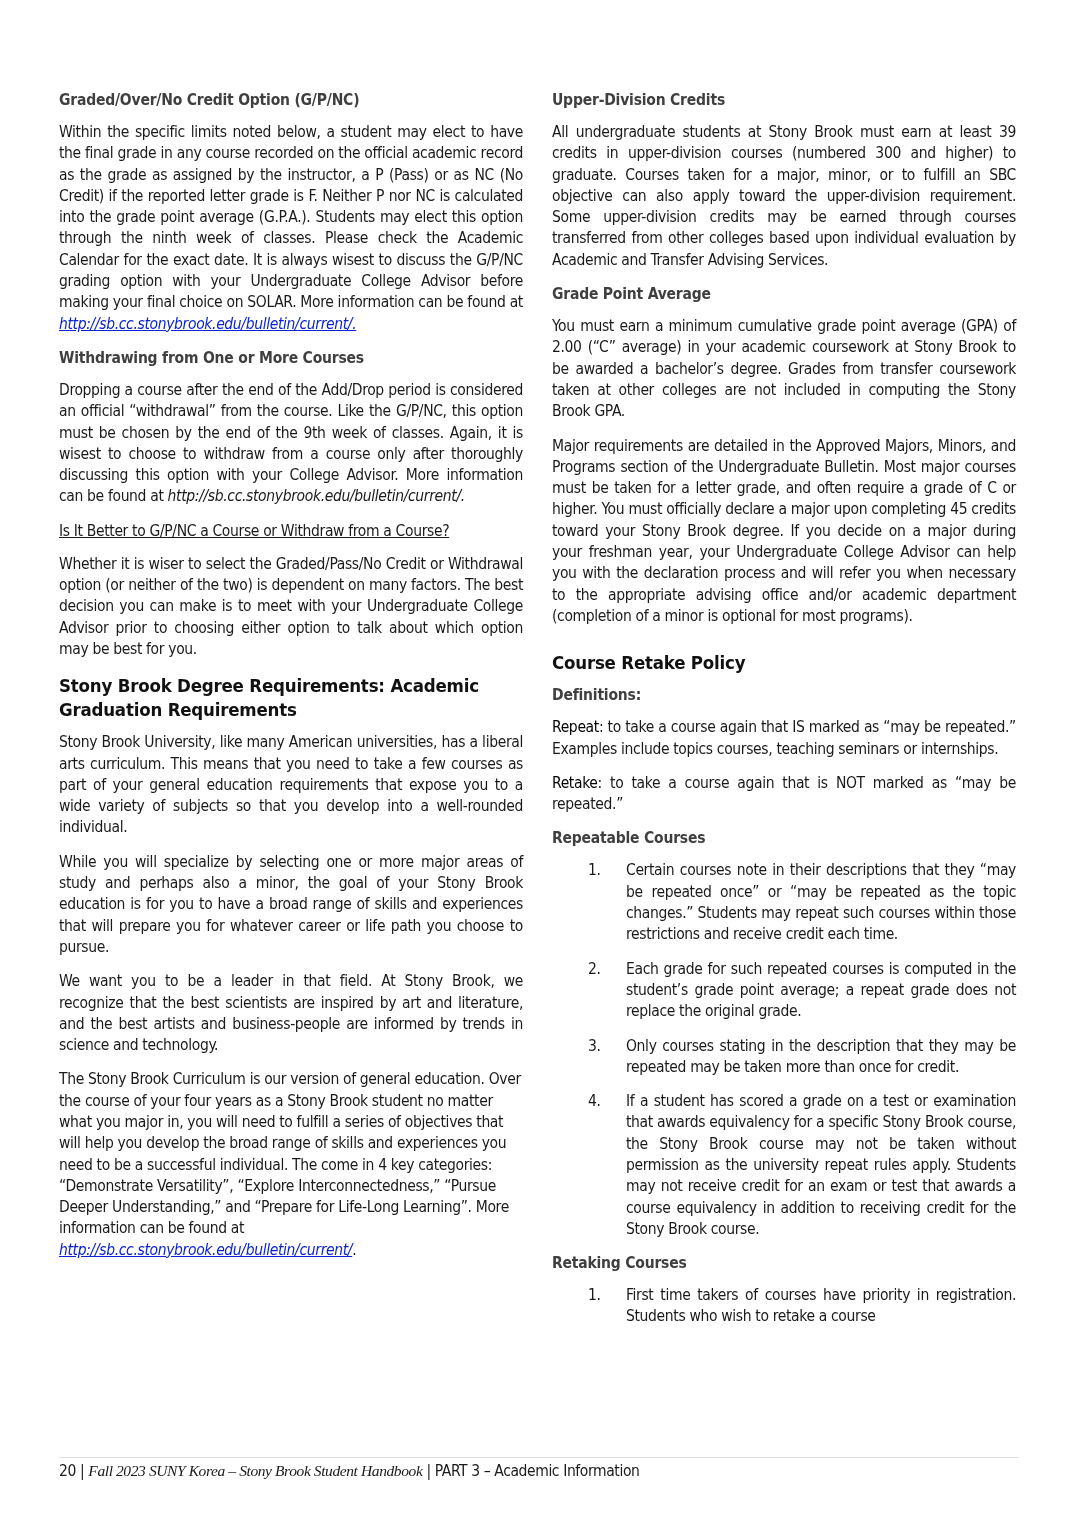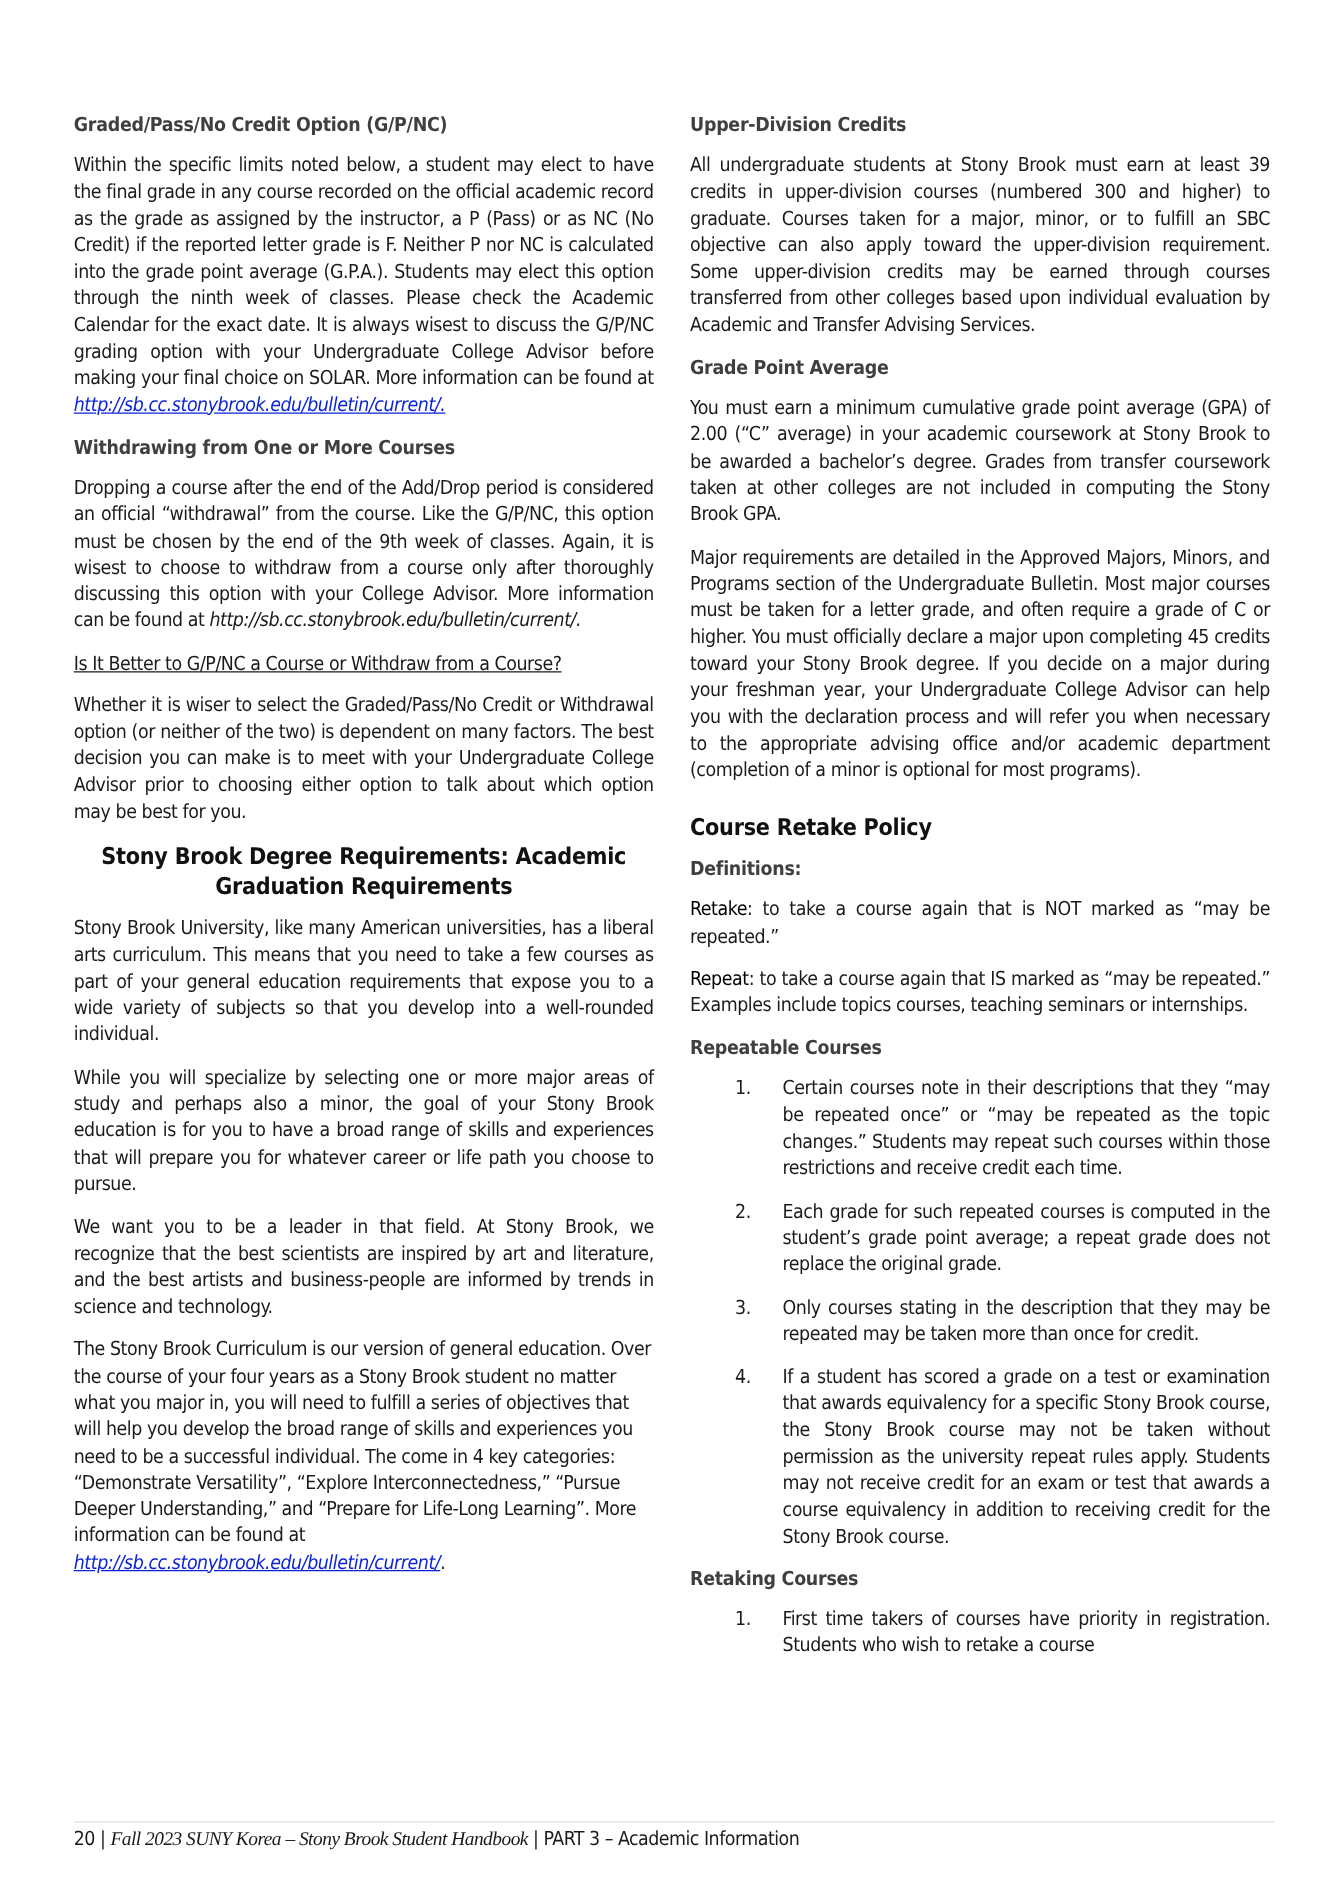--- a/index.html
+++ b/index.html
@@ -38,49 +38,49 @@
   .footer {
     position: absolute; left: 59px; top: 1461px; font-size: 15.5px; line-height: 20px;
     color: #1a1a1a; letter-spacing: -0.4px;
   }
   .footer .ital { font-style: italic; font-family: Liberation Serif, serif; }
 </style>
 </head>
 <body>
 
 <div class="col left">
-  <div class="sub">Graded/Pass/No Credit Option (G/P/NC)</div>
+  <div class="sub">Graded/Over/No Credit Option (G/P/NC)</div>
   <p><span>Within the specific limits noted below, a student may elect to have the final grade in any course recorded on the official academic record as the grade as assigned by the instructor, a P (Pass) or as NC (No Credit) if the reported letter grade is F. Neither P nor NC is calculated into the grade point average (G.P.A.). Students may elect this option through the ninth week of classes. Please check the Academic Calendar for the exact date. It is always wisest to discuss the G/P/NC grading option with your Undergraduate College Advisor before making your final choice on SOLAR. More information can be found at </span><a class="link">http://sb.cc.stonybrook.edu/bulletin/current/.</a></p>
 
   <div class="sub">Withdrawing from One or More Courses</div>
   <p><span>Dropping a course after the end of the Add/Drop period is considered an official “withdrawal” from the course. Like the G/P/NC, this option must be chosen by the end of the 9th week of classes. Again, it is wisest to choose to withdraw from a course only after thoroughly discussing this option with your College Advisor. More information can be found at </span><span class="ital">http://sb.cc.stonybrook.edu/bulletin/current/.</span></p>
 
   <div class="uhead">Is It Better to G/P/NC a Course or Withdraw from a Course?</div>
   <p>Whether it is wiser to select the Graded/Pass/No Credit or Withdrawal option (or neither of the two) is dependent on many factors. The best decision you can make is to meet with your Undergraduate College Advisor prior to choosing either option to talk about which option may be best for you.</p>
 
-  <div class="sec" style="margin-top:14px;text-align:center;">Stony Brook Degree Requirements: Academic Graduation Requirements</div>
+  <div class="sec" style="margin-top:14px;">Stony Brook Degree Requirements: Academic Graduation Requirements</div>
   <p>Stony Brook University, like many American universities, has a liberal arts curriculum. This means that you need to take a few courses as part of your general education requirements that expose you to a wide variety of subjects so that you develop into a well-rounded individual.</p>
   <p>While you will specialize by selecting one or more major areas of study and perhaps also a minor, the goal of your Stony Brook education is for you to have a broad range of skills and experiences that will prepare you for whatever career or life path you choose to pursue.</p>
   <p>We want you to be a leader in that field. At Stony Brook, we recognize that the best scientists are inspired by art and literature, and the best artists and business-people are informed by trends in science and technology.</p>
   <p class="left-align"><span>The Stony Brook Curriculum is our version of general education. Over the course of your four years as a Stony Brook student no matter what you major in, you will need to fulfill a series of objectives that will help you develop the broad range of skills and experiences you need to be a successful individual. The come in 4 key categories: “Demonstrate Versatility”, “Explore Interconnectedness,” “Pursue Deeper Understanding,” and “Prepare for Life-Long Learning”. More information can be found at </span><a class="link">http://sb.cc.stonybrook.edu/bulletin/current/</a><span>.</span></p>
 </div>
 
 <div class="col right">
   <div class="sub">Upper-Division Credits</div>
   <p>All undergraduate students at Stony Brook must earn at least 39 credits in upper-division courses (numbered 300 and higher) to graduate. Courses taken for a major, minor, or to fulfill an SBC objective can also apply toward the upper-division requirement. Some upper-division credits may be earned through courses transferred from other colleges based upon individual evaluation by Academic and Transfer Advising Services.</p>
 
   <div class="sub">Grade Point Average</div>
   <p>You must earn a minimum cumulative grade point average (GPA) of 2.00 (“C” average) in your academic coursework at Stony Brook to be awarded a bachelor’s degree. Grades from transfer coursework taken at other colleges are not included in computing the Stony Brook GPA.</p>
 
   <p>Major requirements are detailed in the Approved Majors, Minors, and Programs section of the Undergraduate Bulletin. Most major courses must be taken for a letter grade, and often require a grade of C or higher. You must officially declare a major upon completing 45 credits toward your Stony Brook degree. If you decide on a major during your freshman year, your Undergraduate College Advisor can help you with the declaration process and will refer you when necessary to the appropriate advising office and/or academic department (completion of a minor is optional for most programs).</p>
 
   <div class="sec" style="margin-top:24px;">Course Retake Policy</div>
   <div class="sub">Definitions:</div>
+  <p><span class="term">Repeat</span><span>: to take a course again that IS marked as “may be repeated.” Examples include topics courses, teaching seminars or internships.</span></p>
   <p><span class="term">Retake</span><span>: to take a course again that is NOT marked as “may be repeated.”</span></p>
-  <p><span class="term">Repeat</span><span>: to take a course again that IS marked as “may be repeated.” Examples include topics courses, teaching seminars or internships.</span></p>
 
   <div class="sub">Repeatable Courses</div>
   <ol>
     <li><span class="num">1.</span><span>Certain courses note in their descriptions that they “may be repeated once” or “may be repeated as the topic changes.”  Students may repeat such courses within those restrictions and receive credit each time.</span></li>
     <li><span class="num">2.</span><span>Each grade for such repeated courses is computed in the student’s grade point average; a repeat grade does not replace the original grade.</span></li>
     <li><span class="num">3.</span><span>Only courses stating in the description that they may be repeated may be taken more than once for credit.</span></li>
     <li><span class="num">4.</span><span>If a student has scored a grade on a test or examination that awards equivalency for a specific Stony Brook course, the Stony Brook course may not be taken without permission as the university repeat rules apply. Students may not receive credit for an exam or test that awards a course equivalency in addition to receiving credit for the Stony Brook course.</span></li>
   </ol>
 
   <div class="sub">Retaking Courses</div>

